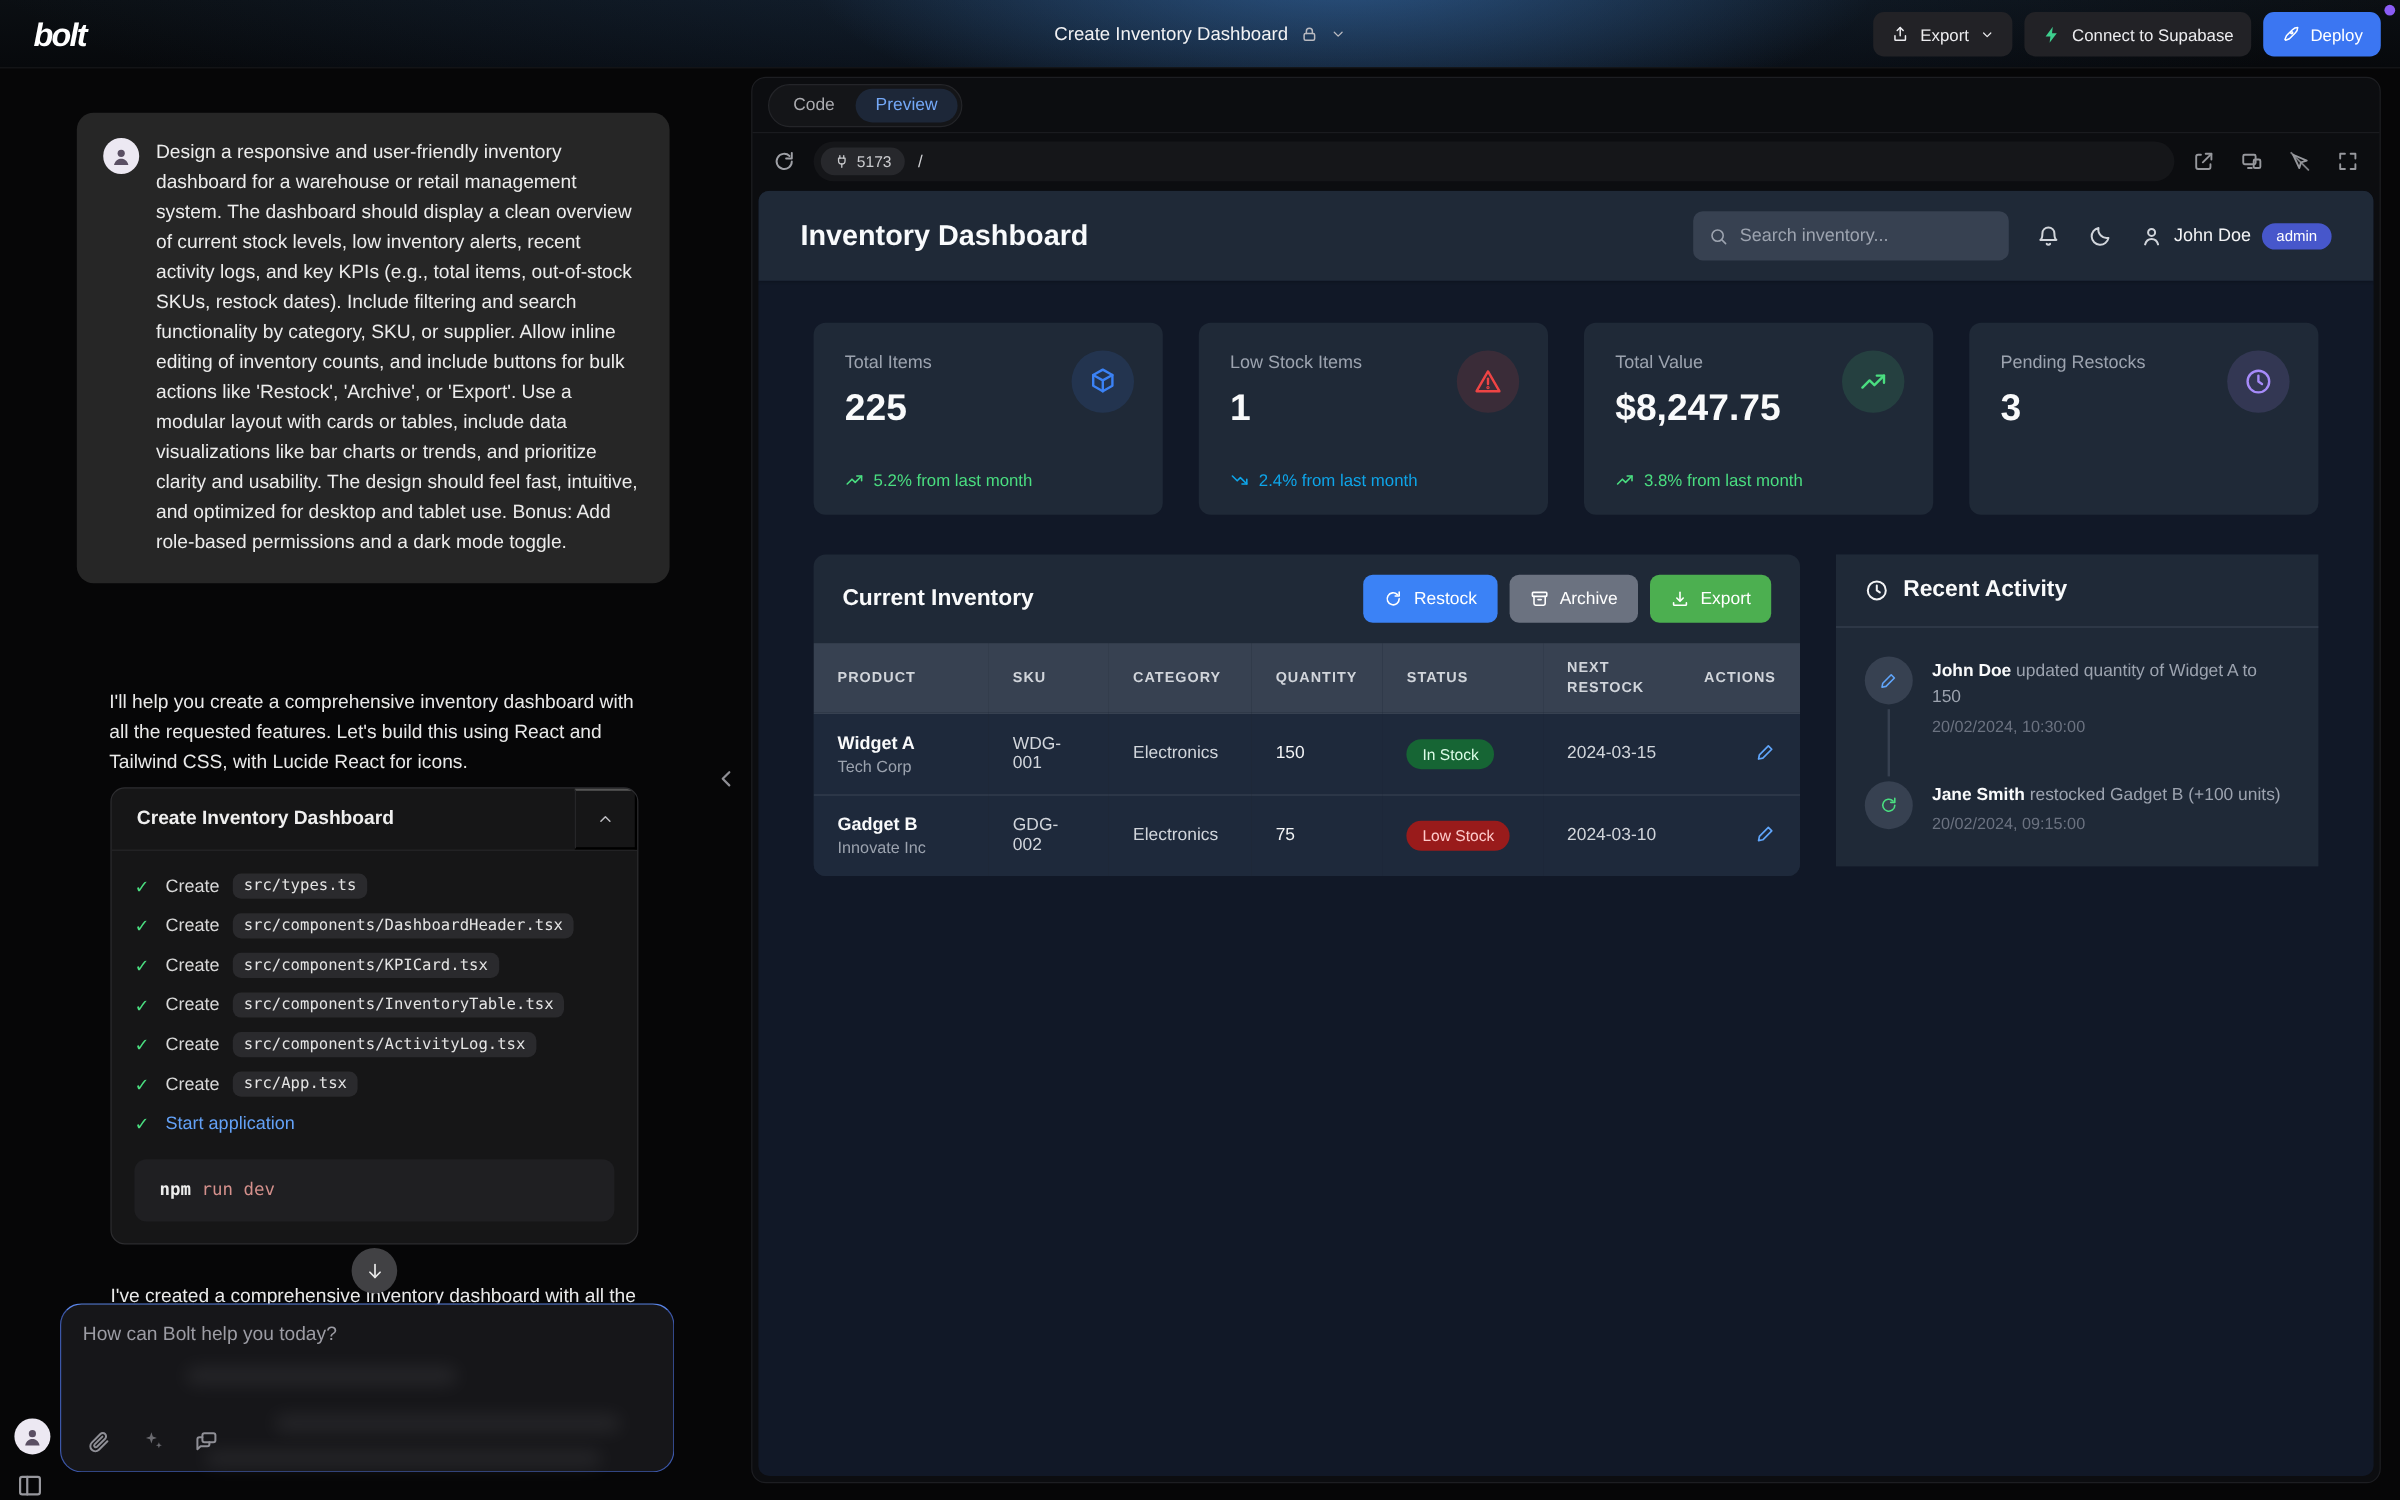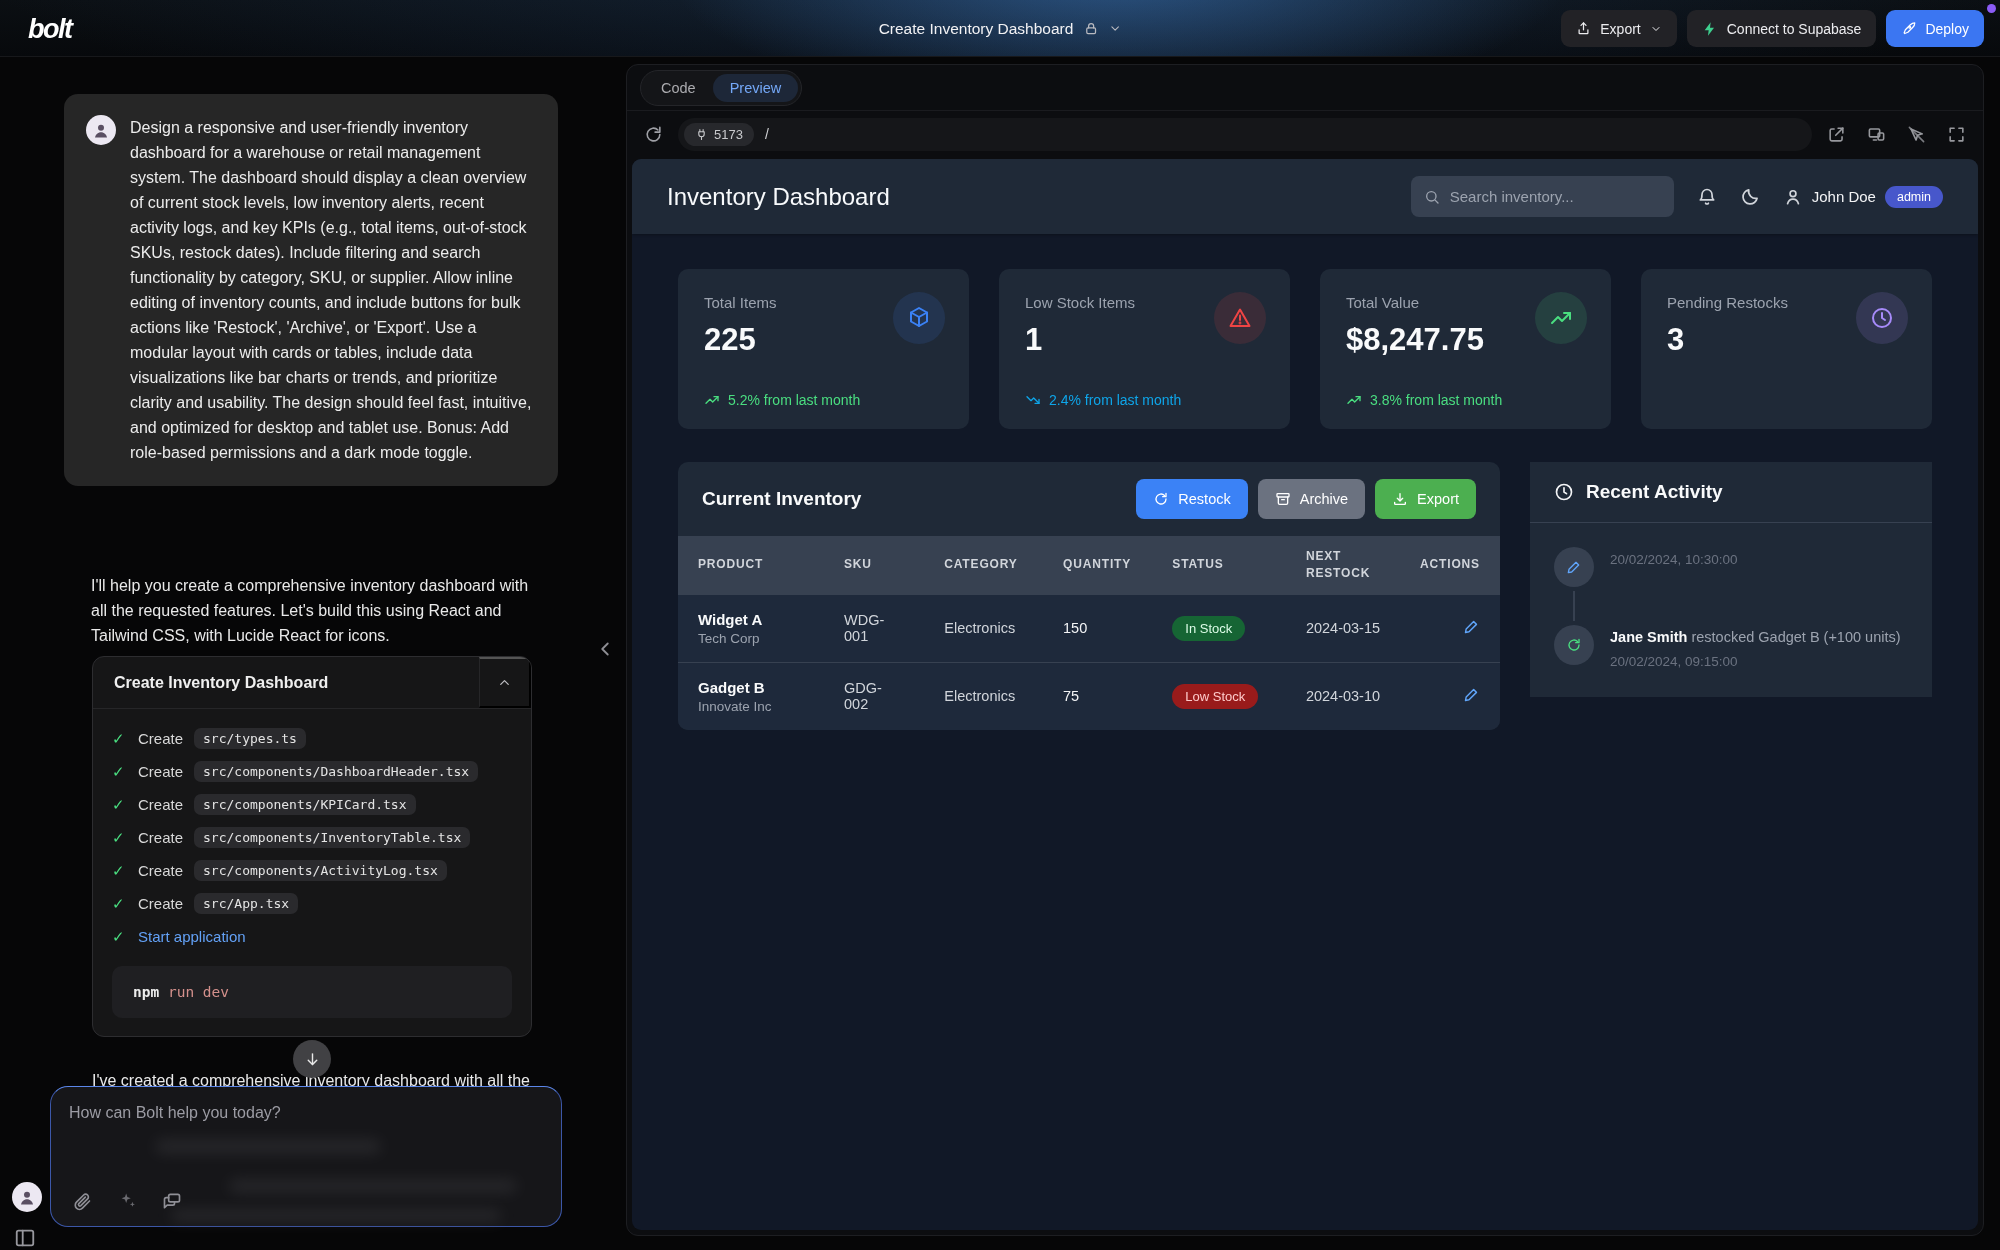--- a/index.html
+++ b/index.html
@@ -102,21 +102,21 @@
   .url-pill{ flex:1; height:33px; background:#151619; border-radius:999px; display:flex; align-items:center; gap:11px; padding:0 6px; }
   .port-chip{ background:#27282c; border-radius:999px; padding:4px 11px; display:flex; align-items:center; gap:6px; color:#c9cacd; font-size:13px; }
   .url-path{ color:#d0d1d4; font-size:14px; }
   .url-actions{ display:flex; gap:21px; color:#97989d; }
   .url-actions .ic{ cursor:pointer; }
 
   
   .frame{ position:absolute; left:5px; right:5px; top:94px; bottom:5px; background:#111827; border-radius:9px; overflow:hidden; }
   .dash-header{ height:75px; background:#1f2937; display:flex; align-items:center; justify-content:space-between; padding:0 35px;
     box-shadow:0 1px 3px rgba(0,0,0,.3); }
-  .dash-title{ font-size:24px; font-weight:400; color:#f8fafc; }
+  .dash-title{ font-size:24px; font-weight:700; color:#f8fafc; }
   .dh-right{ display:flex; align-items:center; gap:23px; }
   .search-box{ width:263px; height:41px; background:#374151; border-radius:8px; display:flex; align-items:center; gap:10px; padding:0 13px; }
   .search-box input{ background:transparent; border:none; outline:none; width:100%; font-family:inherit; font-size:15px; color:#e5e7eb; }
   .search-box input::placeholder{ color:#9ca3af; }
   .hbtn{ background:none; border:none; color:#d1d5db; cursor:pointer; }
   .user-chip{ display:flex; align-items:center; gap:9px; cursor:pointer; }
   .user-name{ font-size:15px; color:#f3f4f6; }
   .role-pill{ background:#4757cb; color:#fff; font-size:12.5px; padding:4px 12px; border-radius:999px; }
 
   .dash-body{ padding:35px 46px 0 46px; }
@@ -623,20 +623,24 @@
           <div class="act-div"></div>
           <div class="act-body">
 
             <div class="act-item">
               <span class="act-ic blue">
                 <svg width="16" height="16" viewBox="0 0 24 24" fill="none" stroke="currentColor" stroke-width="2" stroke-linecap="round" stroke-linejoin="round">
                     <path d="M15 5l4 4L8.5 19.5 3.5 20.5l1-5L15 5z"></path>
                   </svg>
               </span>
               <div>
+                <div class="act-text">
+                  <span class="act-actor">John Doe</span>
+                  <span>updated quantity of Widget A to 150</span>
+                </div>
                 <div class="act-time">20/02/2024, 10:30:00</div>
               </div>
             </div>
 
             <div class="act-item">
               <span class="act-ic green">
                 <svg width="16" height="16" viewBox="0 0 24 24" fill="none" stroke="currentColor" stroke-width="2" stroke-linecap="round" stroke-linejoin="round">
                     <path d="M19.5 12a7.5 7.5 0 1 1-2.2-5.3"></path>
                     <path d="M19.5 3.5v5h-5"></path>
                   </svg>

